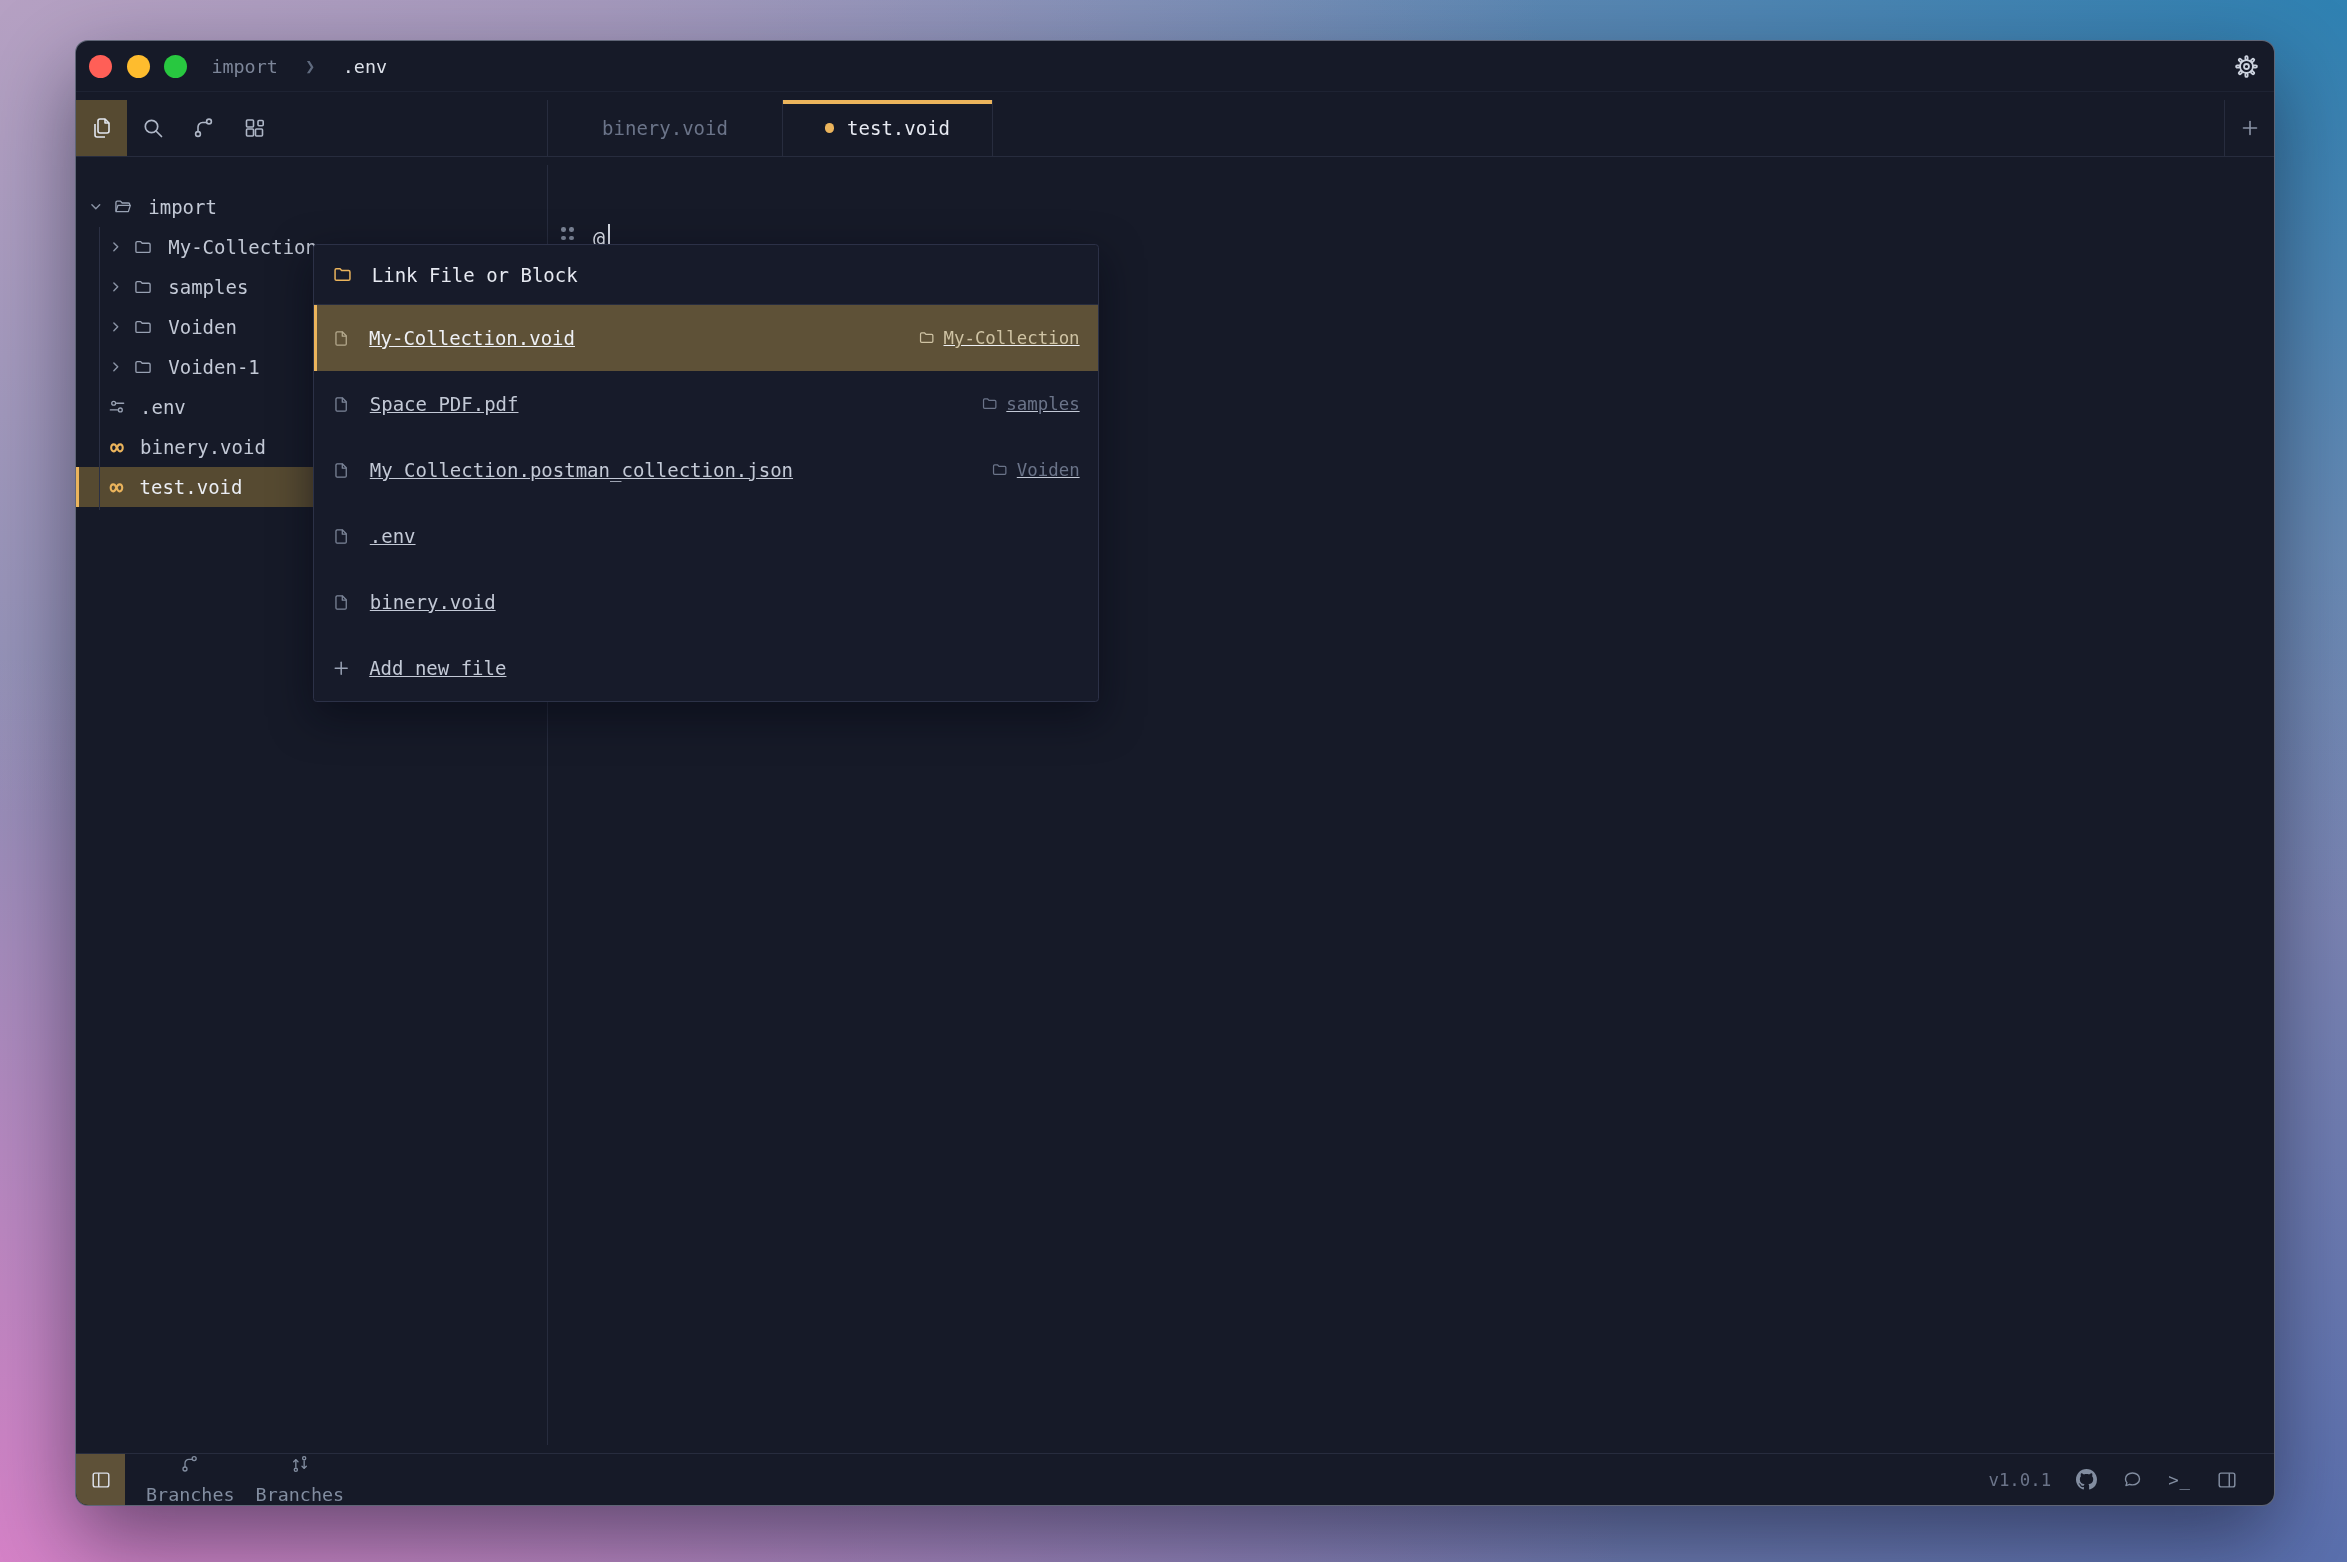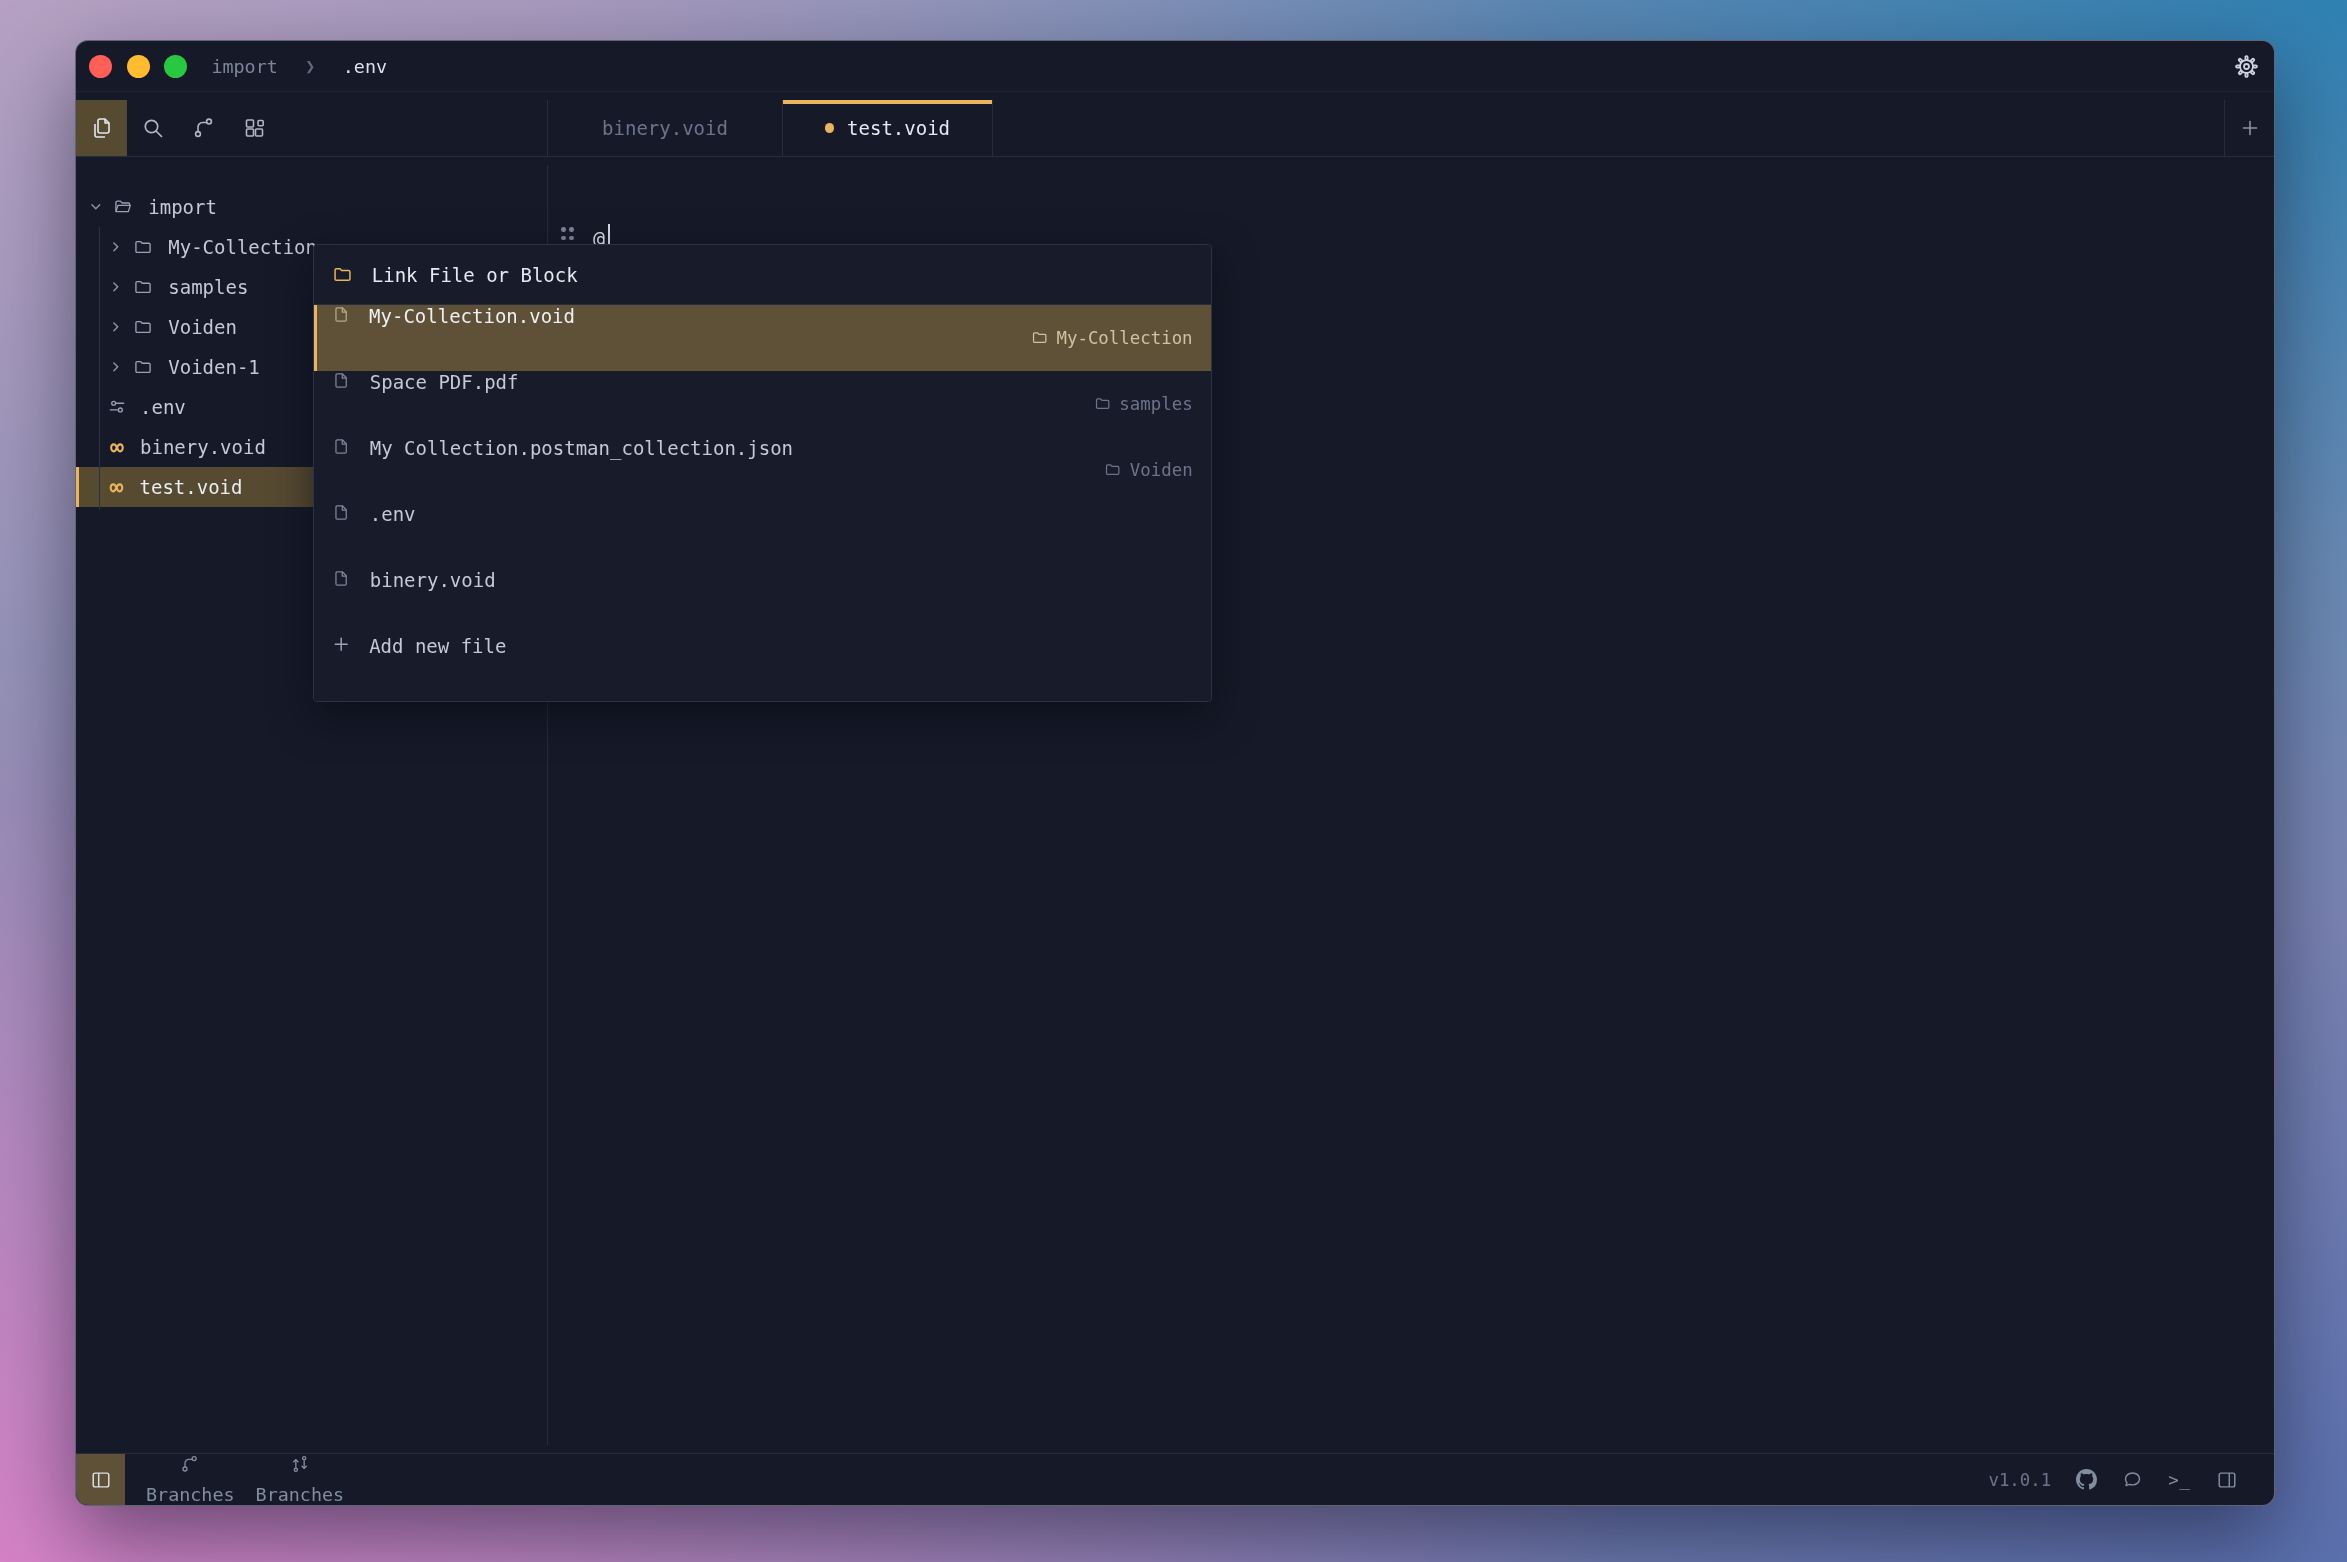--- a/index.html
+++ b/index.html
@@ -57,24 +57,24 @@
   .tree-row.selected { background: #564a31; border-left: 3.7px solid #ebb45c; padding-left: 27.5px; color: #eaedf3; }
   
   .editor { flex: 1; padding: 51px 0 0 13px; position: relative; }
   .block-line { display: flex; align-items: center; height: 44px; }
   .drag-dots { display: grid; grid-template-columns: repeat(2, 4.6px); grid-auto-rows: 4.6px; gap: 3.7px; margin-right: 19px; }
   .drag-dots i { width: 4.6px; height: 4.6px; border-radius: 50%; background: #7b8496; }
   .typed { font-size: 20px; color: #dfe3ec; }
   .caret { width: 1.8px; height: 27.5px; background: #d6dae4; margin-left: 2.8px; animation: blink 1.1s steps(1) infinite; }
   @keyframes blink { 50% { opacity: 0; } }
   
-  .popup { position: absolute; left: 237px; top: 203px; width: 899px; background: #171b2a; border: 0.9px solid #2c3147; border-radius: 3.7px; box-shadow: 0 14.7px 40px rgba(5,8,18,.55); z-index: 5; }
+  .popup { position: absolute; left: 237px; top: 203px; width: 786px; background: #171b2a; border: 0.9px solid #2c3147; border-radius: 3.7px; box-shadow: 0 14.7px 40px rgba(5,8,18,.55); z-index: 5; }
   .popup-header { height: 60px; display: flex; align-items: center; padding: 0 18.4px; border-bottom: 0.9px solid #272c3e; color: #e6e9f1; font-size: 19px; }
   .popup-header .picon { color: #ebb45c; display: flex; margin-right: 18.4px; }
-  .popup-row { height: 66px; display: flex; padding: 0 18.4px; font-size: 19px; color: #c3c9d6; }
+  .popup-row { height: 66px; display: flex; align-items: center; padding: 0 18.4px; font-size: 19px; color: #c3c9d6; text-decoration: underline; }
   .popup-row .picon { color: #7d8699; display: flex; margin-right: 18.4px; flex: none; }
   .popup-row .pname { white-space: nowrap; }
   .badge { margin-left: auto; display: flex; align-items: center; gap: 8.3px; color: #6b7489; font-size: 17.4px; }
   .badge .bicon { display: flex; }
   .popup-row.selected { background: #5e5137; border-left: 3.7px solid #ebb45c; padding-left: 14.7px; color: #eef0f5; }
   .popup-row.selected .picon { color: #b5aa8e; }
   .popup-row.selected .badge { color: #cfc3a4; }
   .popup-row.addnew .picon { color: #9aa3b5; }
   .popup-footer { height: 62px; border-top: 0.9px solid #272c3e; display: flex; align-items: center; justify-content: space-between; padding: 0 18.4px; font-size: 17.4px; color: #6b7489; }
   

